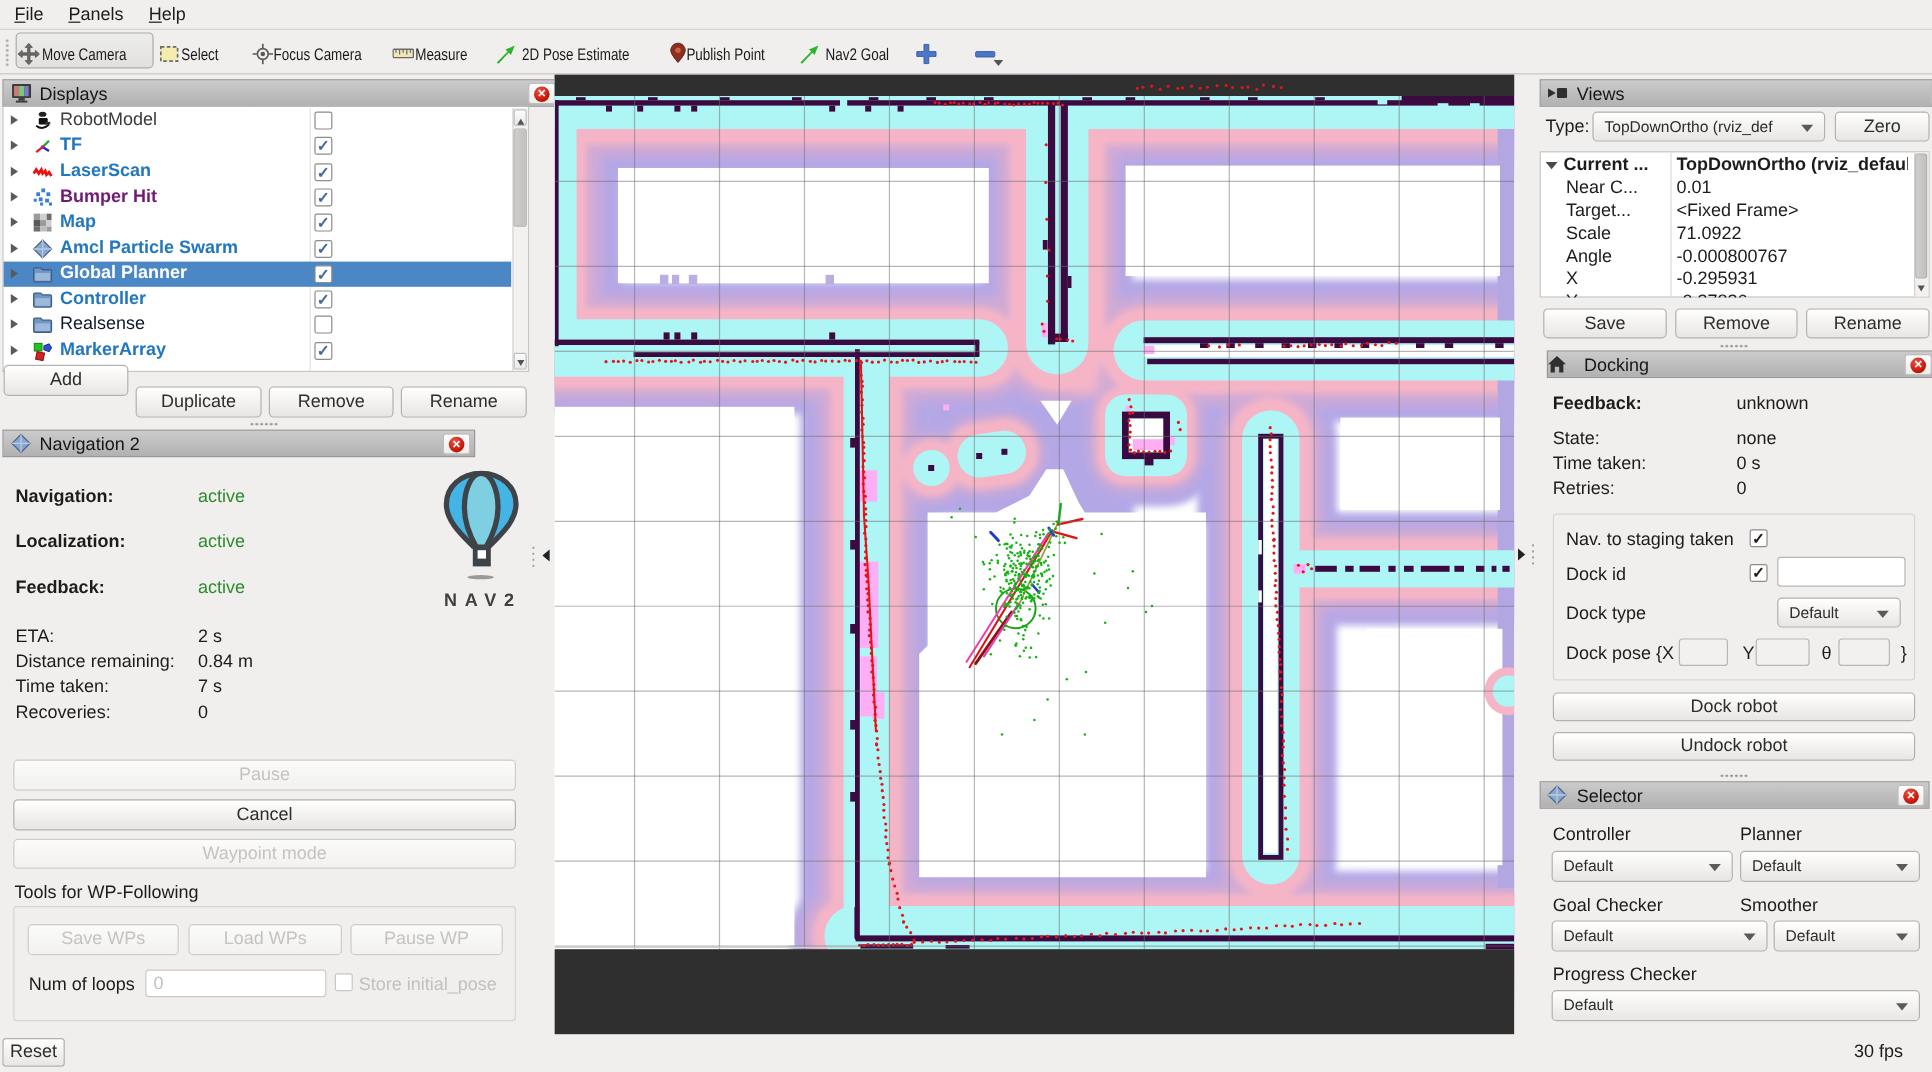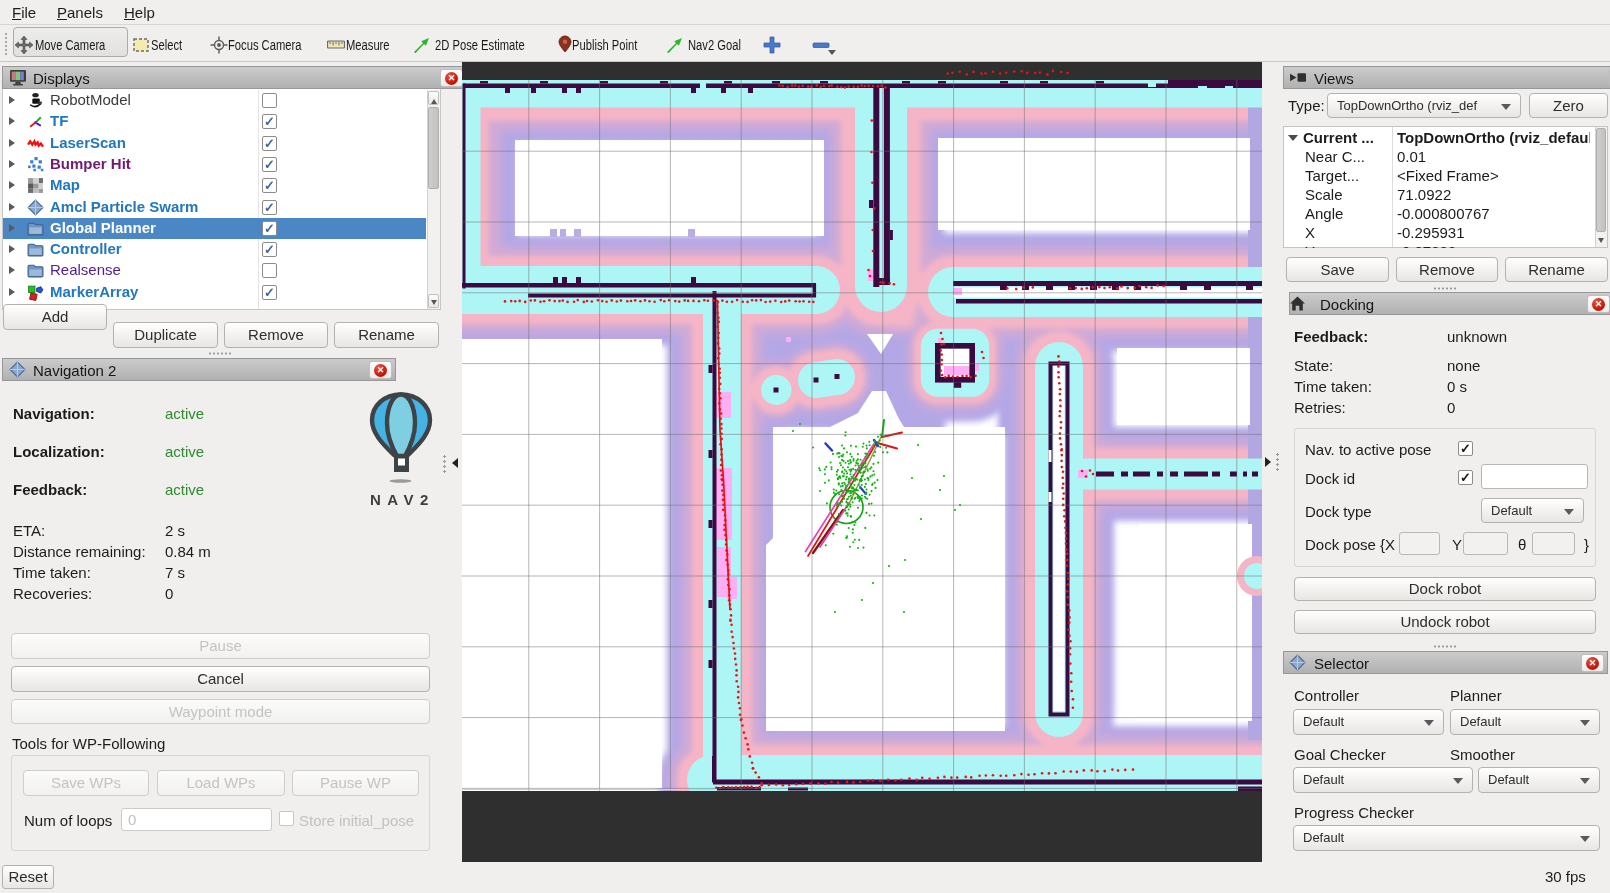--- a/index.html
+++ b/index.html
@@ -165,21 +165,21 @@
     <path d="M1,4 L1,13 Q1,14 2,14 L14,14 Q15,14 15,13 L15,5.5 Q15,4.5 14,4.5 L8,4.5 L6.5,3 L2,3 Q1,3 1,4 Z" fill="#6f96c8" stroke="#3d5e86" stroke-width="1"></path>
     <rect x="2.2" y="7" width="11.6" height="6" fill="#9db9d9"></rect>
   </svg>
 <div class="lbl" style="left:50px;top:240.10000000000005px;color:#2377bd;font-weight:bold;font-size:15px">Controller</div>
 <div class="cb" style="left:262px;top:242.10000000000005px;color:#44699e">✓</div>
 <div class="abs" style="left:9px;top:266.40000000000003px;width:0;height:0;border:4px solid transparent;border-left:6px solid #5a5a5a"></div>
 <svg class="abs" style="left:27px;top:262.40000000000003px" width="17" height="17" viewBox="0 0 16 16">
     <path d="M1,4 L1,13 Q1,14 2,14 L14,14 Q15,14 15,13 L15,5.5 Q15,4.5 14,4.5 L8,4.5 L6.5,3 L2,3 Q1,3 1,4 Z" fill="#6f96c8" stroke="#3d5e86" stroke-width="1"></path>
     <rect x="2.2" y="7" width="11.6" height="6" fill="#9db9d9"></rect>
   </svg>
-<div class="lbl" style="left:50px;top:261.40000000000003px;color:#4c1d95;font-weight:normal;font-size:15px">Realsense</div>
+<div class="lbl" style="left:50px;top:261.40000000000003px;color:#0f172a;font-weight:normal;font-size:15px">Realsense</div>
 <div class="cb" style="left:262px;top:263.40000000000003px;color:#44699e"></div>
 <div class="abs" style="left:9px;top:287.70000000000005px;width:0;height:0;border:4px solid transparent;border-left:6px solid #5a5a5a"></div>
 <svg class="abs" style="left:27px;top:283.70000000000005px" width="17" height="17" viewBox="0 0 16 16">
     <rect x="1.5" y="2" width="6" height="6" fill="#21c421" stroke="#128012" stroke-width="0.8"></rect>
     <path d="M9,4 L13,2.5 L15,5.5 L13,8.5 L9,7 Z" fill="#2a52d8" stroke="#1a3090" stroke-width="0.8"></path>
     <rect x="3" y="9" width="6" height="6" fill="#d32222" stroke="#8c1111" stroke-width="0.8" transform="rotate(12 6 12)"></rect>
   </svg>
 <div class="lbl" style="left:50px;top:282.70000000000005px;color:#2377bd;font-weight:bold;font-size:15px">MarkerArray</div>
 <div class="cb" style="left:262px;top:284.70000000000005px;color:#44699e">✓</div>
 <div class="abs" style="left:427px;top:90px;width:13px;height:219px;background:#f2f1f0;border-left:1px solid #d4d2d0"></div>
@@ -1267,21 +1267,21 @@
   </svg>
 <div class="lbl" style="left:1294px;top:328px;font-weight:bold">Feedback:</div>
 <div class="lbl" style="left:1447px;top:328px">unknown</div>
 <div class="lbl" style="left:1294px;top:357px">State:</div>
 <div class="lbl" style="left:1447px;top:357px">none</div>
 <div class="lbl" style="left:1294px;top:378px">Time taken:</div>
 <div class="lbl" style="left:1447px;top:378px">0 s</div>
 <div class="lbl" style="left:1294px;top:399px">Retries:</div>
 <div class="lbl" style="left:1447px;top:399px">0</div>
 <div class="grp" style="left:1294px;top:428px;width:302px;height:139px"></div>
-<div class="lbl" style="left:1305px;top:441px">Nav. to active pose</div>
+<div class="lbl" style="left:1305px;top:441px">Nav. to staging taken</div>
 <div class="cb" style="left:1458px;top:441px;color:#1a1a1a">✓</div>
 <div class="lbl" style="left:1305px;top:470px">Dock id</div>
 <div class="cb" style="left:1458px;top:470px;color:#1a1a1a">✓</div>
 <div class="inp" style="left:1481px;top:464px;width:107px;height:25px"></div>
 <div class="lbl" style="left:1305px;top:503px">Dock type</div>
 <div class="dd" style="left:1481px;top:498px;width:103px;height:25px;line-height:23px">Default</div>
 <div class="lbl" style="left:1305px;top:536px">Dock pose {X</div>
 <div class="inp" style="left:1399px;top:532px;width:41px;height:23px;background:#f2f1f0"></div>
 <div class="lbl" style="left:1452px;top:536px">Y</div>
 <div class="inp" style="left:1463px;top:532px;width:45px;height:23px;background:#f2f1f0"></div>

